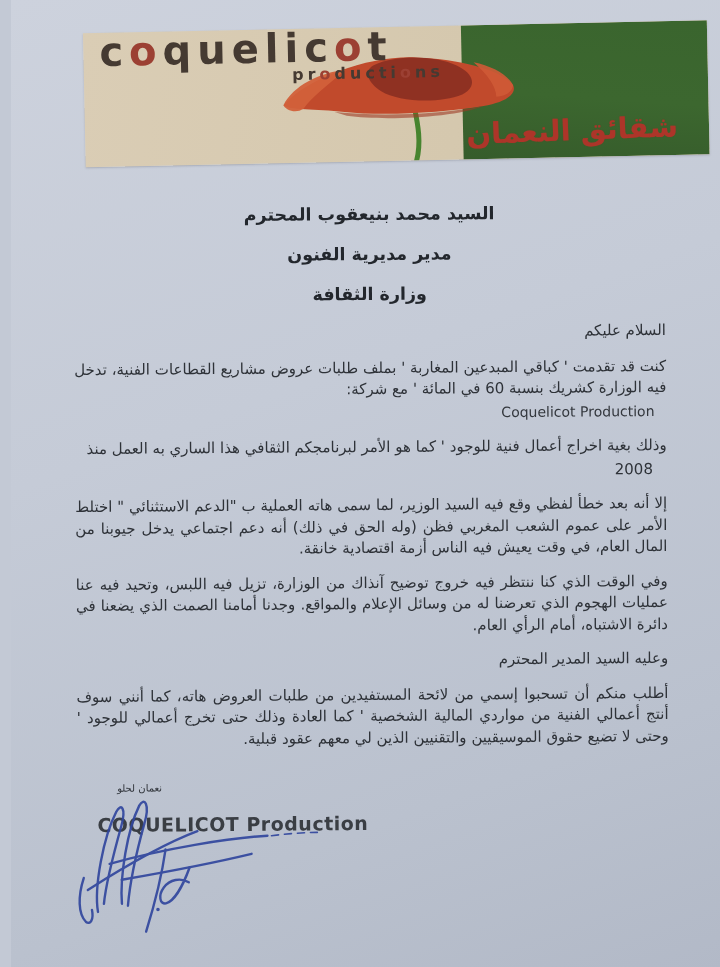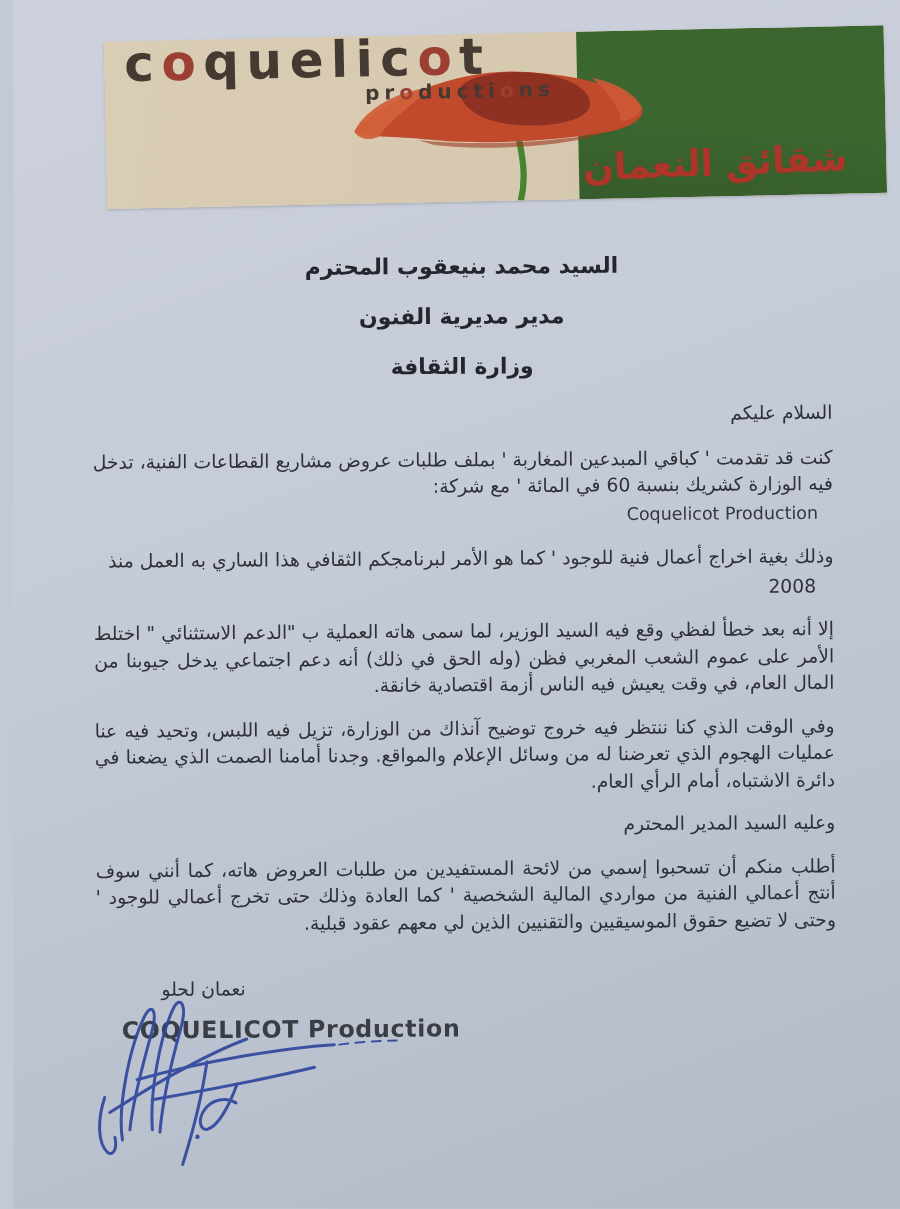--- a/index.html
+++ b/index.html
@@ -54,22 +54,22 @@
   }
   .letter-body p{margin:0 0 13px 0;text-align:justify;text-align-last:right;}
   .greeting{margin-bottom:14px !important;}
   .company-line{
     direction:ltr;text-align:right;padding-right:12px;font-size:14px;
     color:#33373d;margin-top:-11px;margin-bottom:13px;
   }
   .year-line{text-align:right;padding-right:14px;margin-top:-11px;margin-bottom:13px;}
   
   .sig-name-ar{
-    position:absolute;left:116px;top:781px;direction:rtl;
-    font-size:15px;color:#2e3238;
+    position:absolute;left:104px;top:781px;direction:rtl;
+    font-size:10px;color:#2e3238;
   }
   .sig-company{
     position:absolute;left:84px;top:812px;font-size:19px;font-weight:bold;
     letter-spacing:.5px;color:#3a3e44;
   }
   .sig-svg{position:absolute;left:56px;top:790px;z-index:5;}
 </style>
 </head>
 <body>
 

